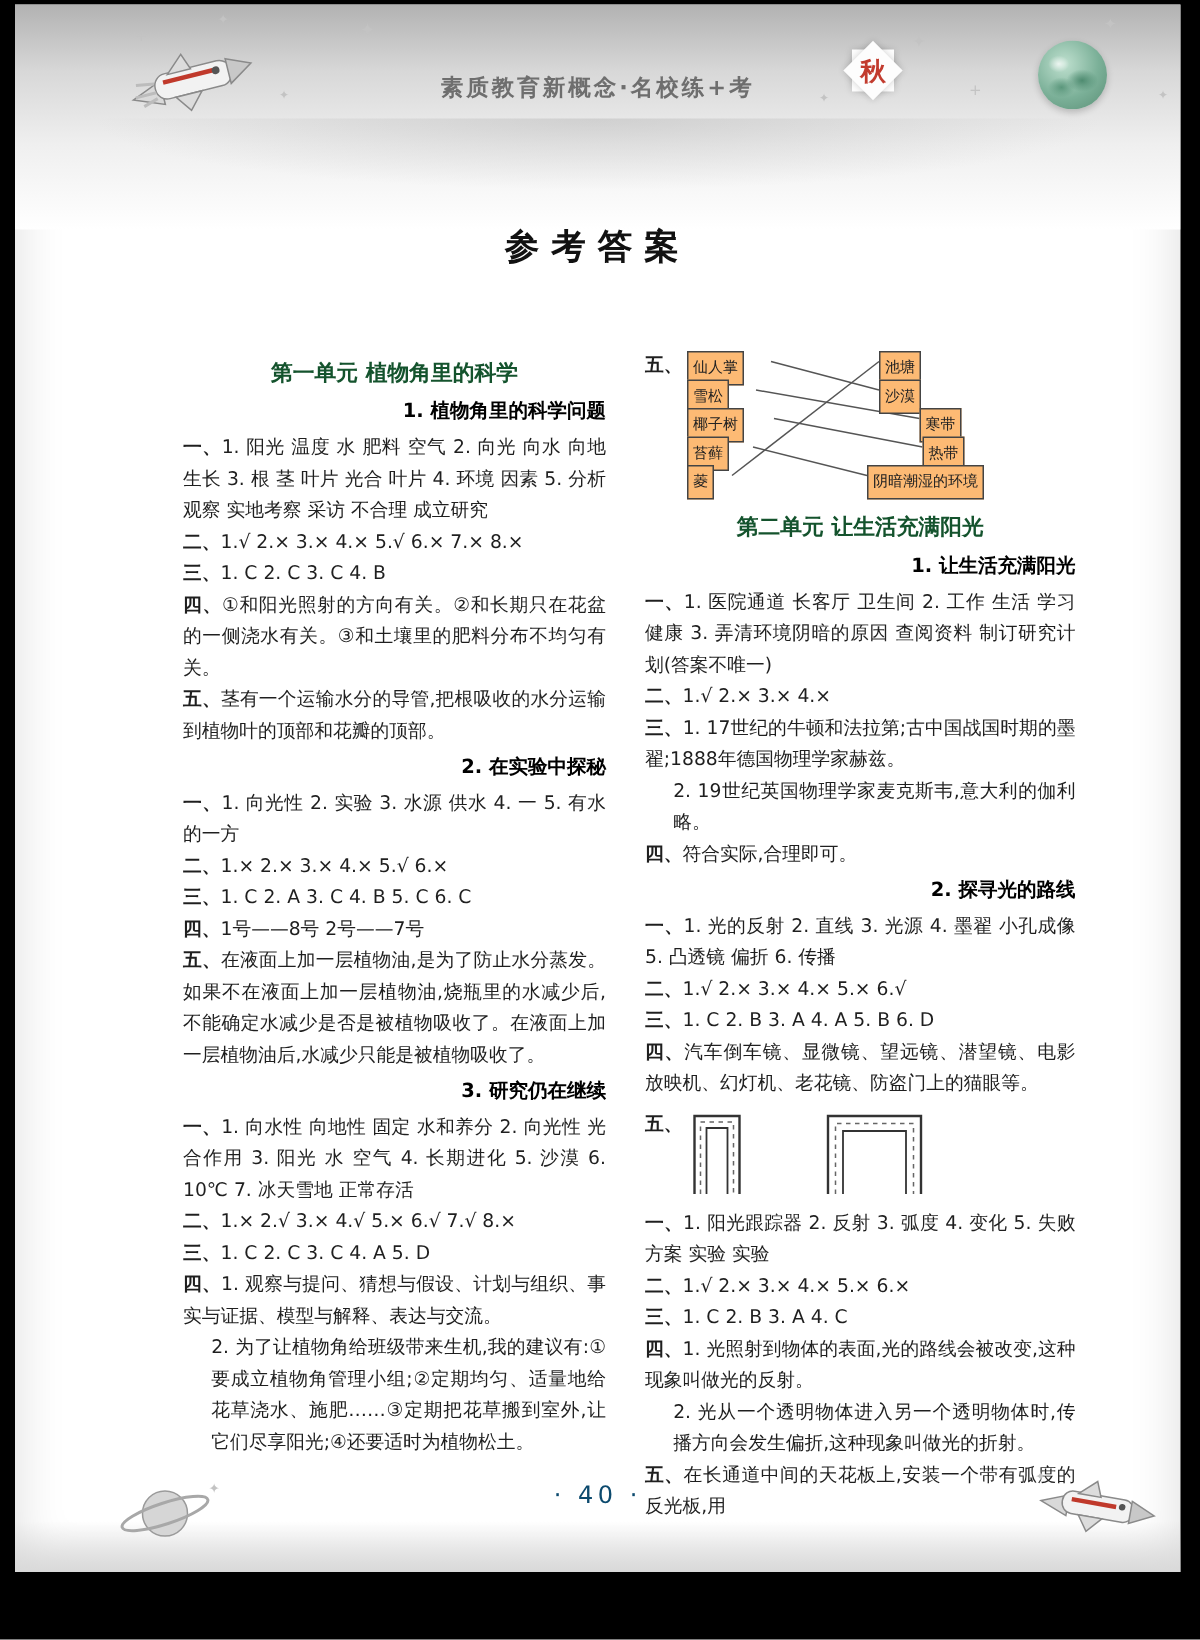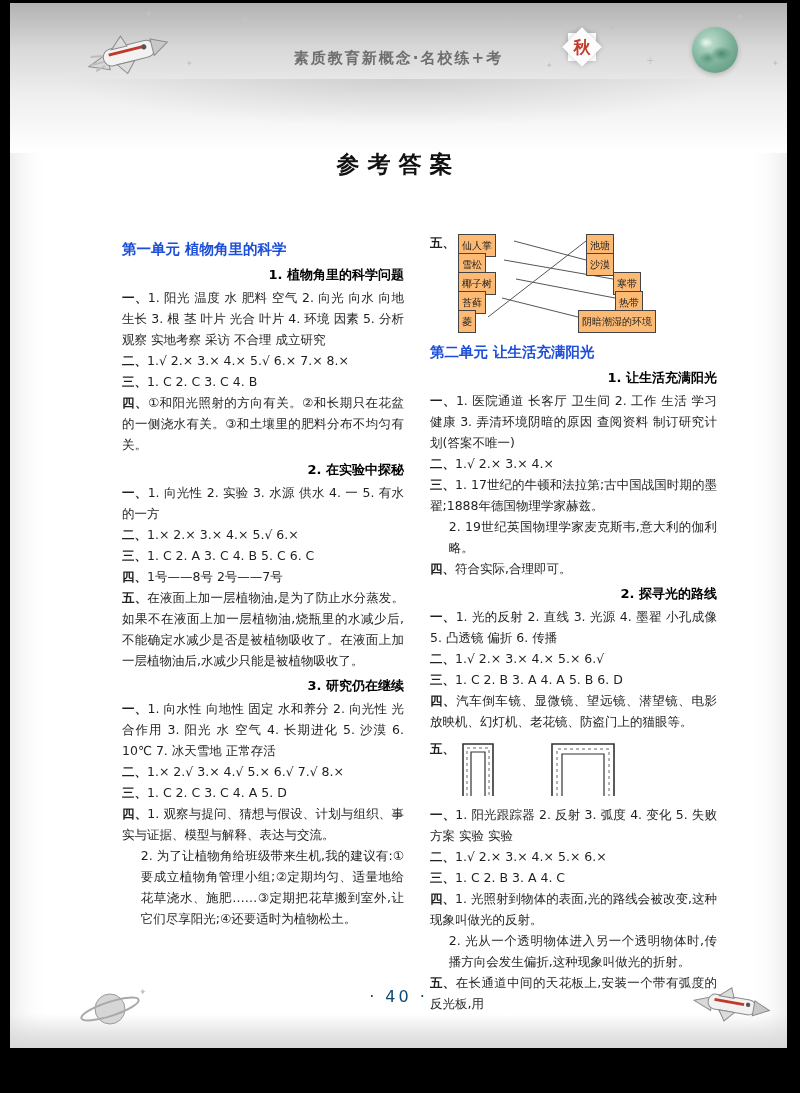--- a/index.html
+++ b/index.html
@@ -47,21 +47,21 @@
       radial-gradient(12px 9px at 34% 68%,#5b977c,rgba(91,151,124,0) 75%),
       radial-gradient(circle at 38% 34%,#bfe0cf,#7bb098 55%,#598e75);
     box-shadow:0 2px 5px rgba(0,0,0,.2);
   }
   .content{
     position:relative;z-index:2;display:flex;gap:26px;padding-left:112px;
     color:#1f1f1f;font-size:12.5px;line-height:21px;
   }
   .col-left{width:282px;}
   .col-right{width:287px;}
-  .unit-title{font-weight:bold;font-size:14.5px;color:#1d4ed8;margin:8px 0 3px;}
+  .unit-title{text-align:center;font-weight:bold;font-size:14.5px;color:#14532d;margin:8px 0 3px;}
   .sec-title{text-align:right;font-weight:bold;font-size:13px;color:#000;margin:4px 0 2px;}
   .ans{text-align:justify;}
   .lbl{font-weight:bold;}
   
   .match-wrap{display:flex;margin:1px 0 8px;}
   .match-wrap .lbl{flex:0 0 28px;}
   .match{position:relative;flex:1;height:100px;margin-top:2px;}
   .match svg{position:absolute;inset:0;}
   .mbox{
     position:absolute;border:1px solid #444;background:#fdba74;
@@ -120,20 +120,21 @@
   </div>
 
   <div class="content">
     <div class="col-left" id="lc">
         <div class="unit-title">第一单元  植物角里的科学</div>
         <div class="sec-title">1. 植物角里的科学问题</div>
         <div class="ans"><span class="lbl">一、</span>1. 阳光  温度  水  肥料  空气  2. 向光  向水  向地生长  3. 根  茎  叶片  光合  叶片  4. 环境  因素  5. 分析  观察  实地考察  采访  不合理  成立研究</div>
         <div class="ans"><span class="lbl">二、</span>1.√  2.×  3.×  4.×  5.√  6.×  7.×  8.×</div>
         <div class="ans"><span class="lbl">三、</span>1. C  2. C  3. C  4. B</div>
         <div class="ans"><span class="lbl">四、</span>①和阳光照射的方向有关。②和长期只在花盆的一侧浇水有关。③和土壤里的肥料分布不均匀有关。</div>
+        <div class="ans"><span class="lbl">五、</span>茎有一个运输水分的导管,把根吸收的水分运输到植物叶的顶部和花瓣的顶部。</div>
         <div class="sec-title">2. 在实验中探秘</div>
         <div class="ans"><span class="lbl">一、</span>1. 向光性  2. 实验  3. 水源  供水  4. 一  5. 有水的一方</div>
         <div class="ans"><span class="lbl">二、</span>1.×  2.×  3.×  4.×  5.√  6.×</div>
         <div class="ans"><span class="lbl">三、</span>1. C  2. A  3. C  4. B  5. C  6. C</div>
         <div class="ans"><span class="lbl">四、</span>1号——8号  2号——7号</div>
         <div class="ans"><span class="lbl">五、</span>在液面上加一层植物油,是为了防止水分蒸发。如果不在液面上加一层植物油,烧瓶里的水减少后,不能确定水减少是否是被植物吸收了。在液面上加一层植物油后,水减少只能是被植物吸收了。</div>
         <div class="sec-title">3. 研究仍在继续</div>
         <div class="ans"><span class="lbl">一、</span>1. 向水性  向地性  固定  水和养分  2. 向光性  光合作用  3. 阳光  水  空气  4. 长期进化  5. 沙漠  6. 10℃  7. 冰天雪地  正常存活</div>
         <div class="ans"><span class="lbl">二、</span>1.×  2.√  3.×  4.√  5.×  6.√  7.√  8.×</div>
         <div class="ans"><span class="lbl">三、</span>1. C  2. C  3. C  4. A  5. D</div>

